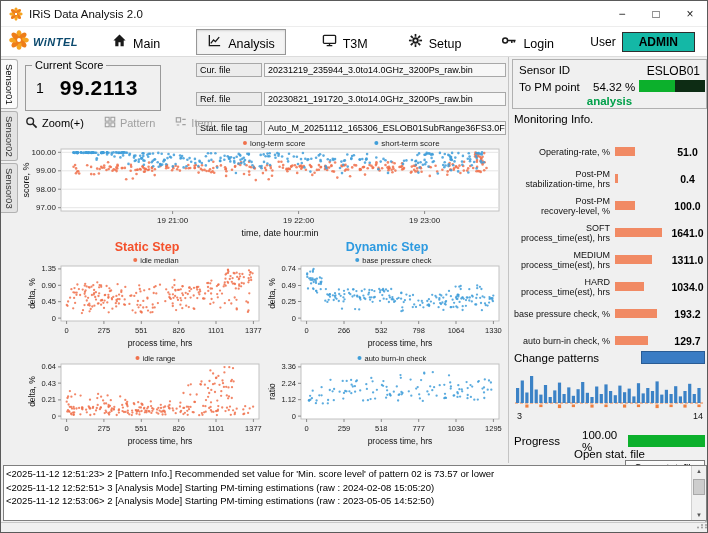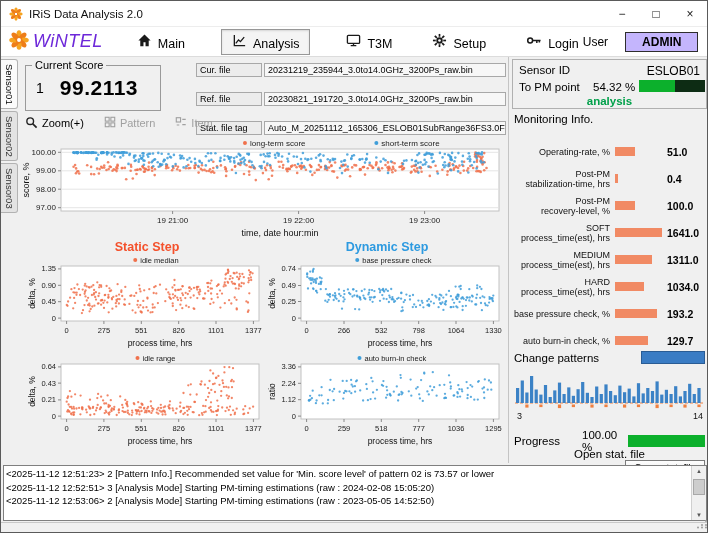--- a/index.html
+++ b/index.html
@@ -10,26 +10,26 @@
 
 .titlebar{position:absolute;left:0;top:0;width:100%;height:26px;background:#fff;border-bottom:1px solid #ededed;display:flex;align-items:center;}
 .ticon{margin:0 6px 0 8px;display:flex;}
 .title-text{font-size:11.5px;color:#111;}
 .win-controls{margin-left:auto;display:flex;height:100%;}
 .win-btn{width:34px;height:100%;display:flex;align-items:center;justify-content:center;font-size:12px;color:#222;}
 
 
 .header{position:absolute;left:0;top:26px;width:100%;height:30px;background:#fff;border-bottom:1px solid #dcdcdc;display:flex;align-items:center;}
 .logo{display:flex;align-items:center;margin-left:8px;gap:4px;}
-.logo-text{font-size:18px;font-weight:normal;font-style:italic;color:#6d28d9;letter-spacing:.5px;}
+.logo-text{font-size:11px;font-weight:bold;font-style:italic;color:#0c4a6e;letter-spacing:.5px;}
 .nav{display:flex;align-items:center;margin-left:30px;gap:32px;}
 .nav-item{display:flex;align-items:flex-end;gap:6px;font-size:12.5px;padding:3px 4px;}
 .nav-item.selected{border:1px solid #979797;background:#f4f4f4;box-shadow:inset 0 1px 2px #d5d5d5;padding:3px 10px;}
-.user-area{margin-left:auto;display:flex;align-items:center;gap:17px;margin-right:12px;}
-.admin-box{border:1px solid #2e2e2e;background:#c4b5fd;font-weight:bold;padding:2px 16px;font-size:12px;}
+.user-area{margin-left:auto;display:flex;align-items:center;gap:6px;margin-right:12px;}
+.admin-box{border:1px solid #2e2e2e;background:#14b8a6;font-weight:bold;padding:2px 16px;font-size:12px;}
 
 
 .sensor-tabs{position:absolute;left:0;top:58px;width:17px;display:flex;flex-direction:column;gap:2px;z-index:3;}
 .sensor-tab{writing-mode:vertical-rl;font-size:9.5px;height:50px;width:17px;display:flex;align-items:center;justify-content:center;border:1px solid #b2b2b2;border-left:none;background:#e3e3e3;color:#333;border-radius:0 3px 3px 0;}
 .sensor-tab.selected{background:#fbfbfb;color:#000;}
 
 
 #score-box{position:absolute;left:24px;top:64px;width:136px;height:46px;border:1px solid #9a9a9a;}
 .gb-title{position:absolute;top:-7px;left:6px;background:#f0f0f0;padding:0 3px;font-size:11px;}
 .score-inner{display:flex;align-items:center;height:100%;padding:0 10px;gap:16px;}
@@ -68,21 +68,21 @@
 .hbar{height:12px;background:#0d2c14;position:relative;overflow:hidden;}
 .hbar-fill{position:absolute;left:0;top:0;bottom:0;background:#0cb02c;}
 #topm-bar{position:absolute;left:126px;top:20px;width:66px;}
 #mode-text{position:absolute;left:0;top:35px;width:100%;text-align:center;color:#00a04a;font-weight:bold;font-size:11.5px;}
 #monitoring-title{position:absolute;left:5px;top:56px;font-size:11.5px;}
 .mon-rows{position:absolute;left:2px;top:81px;width:197px;display:flex;flex-direction:column;}
 .mon-row{display:flex;align-items:center;height:27px;}
 .mon-label{width:104px;text-align:right;font-size:9px;line-height:10px;padding-right:5px;color:#111;}
 .mon-barzone{width:52px;display:flex;align-items:center;}
 .mon-bar{height:9px;background:#f18a64;}
-.mon-value{flex:1;text-align:left;font-size:10.5px;font-weight:bold;}
+.mon-value{flex:1;text-align:center;font-size:10.5px;font-weight:bold;}
 .rp-line{position:absolute;left:5px;right:4px;display:flex;align-items:center;font-size:11.5px;}
 #change-row{top:294px;}
 .swatch{margin-left:auto;width:64px;height:13px;background:#3a7cc4;border:1px solid #2a5c94;}
 #hist-change{position:absolute;left:6px;top:312px;}
 #progress-row{top:372px;}
 #progress-value{margin-left:22px;}
 #progress-bar{margin-left:auto;width:82px;}
 #open-row{top:391px;flex-direction:column;}
 .push-btn{margin-left:auto;border:1px solid #7a7a7a;background:linear-gradient(#fefefe,#e6e6e6);font-size:10px;padding:2px 8px;}
 

